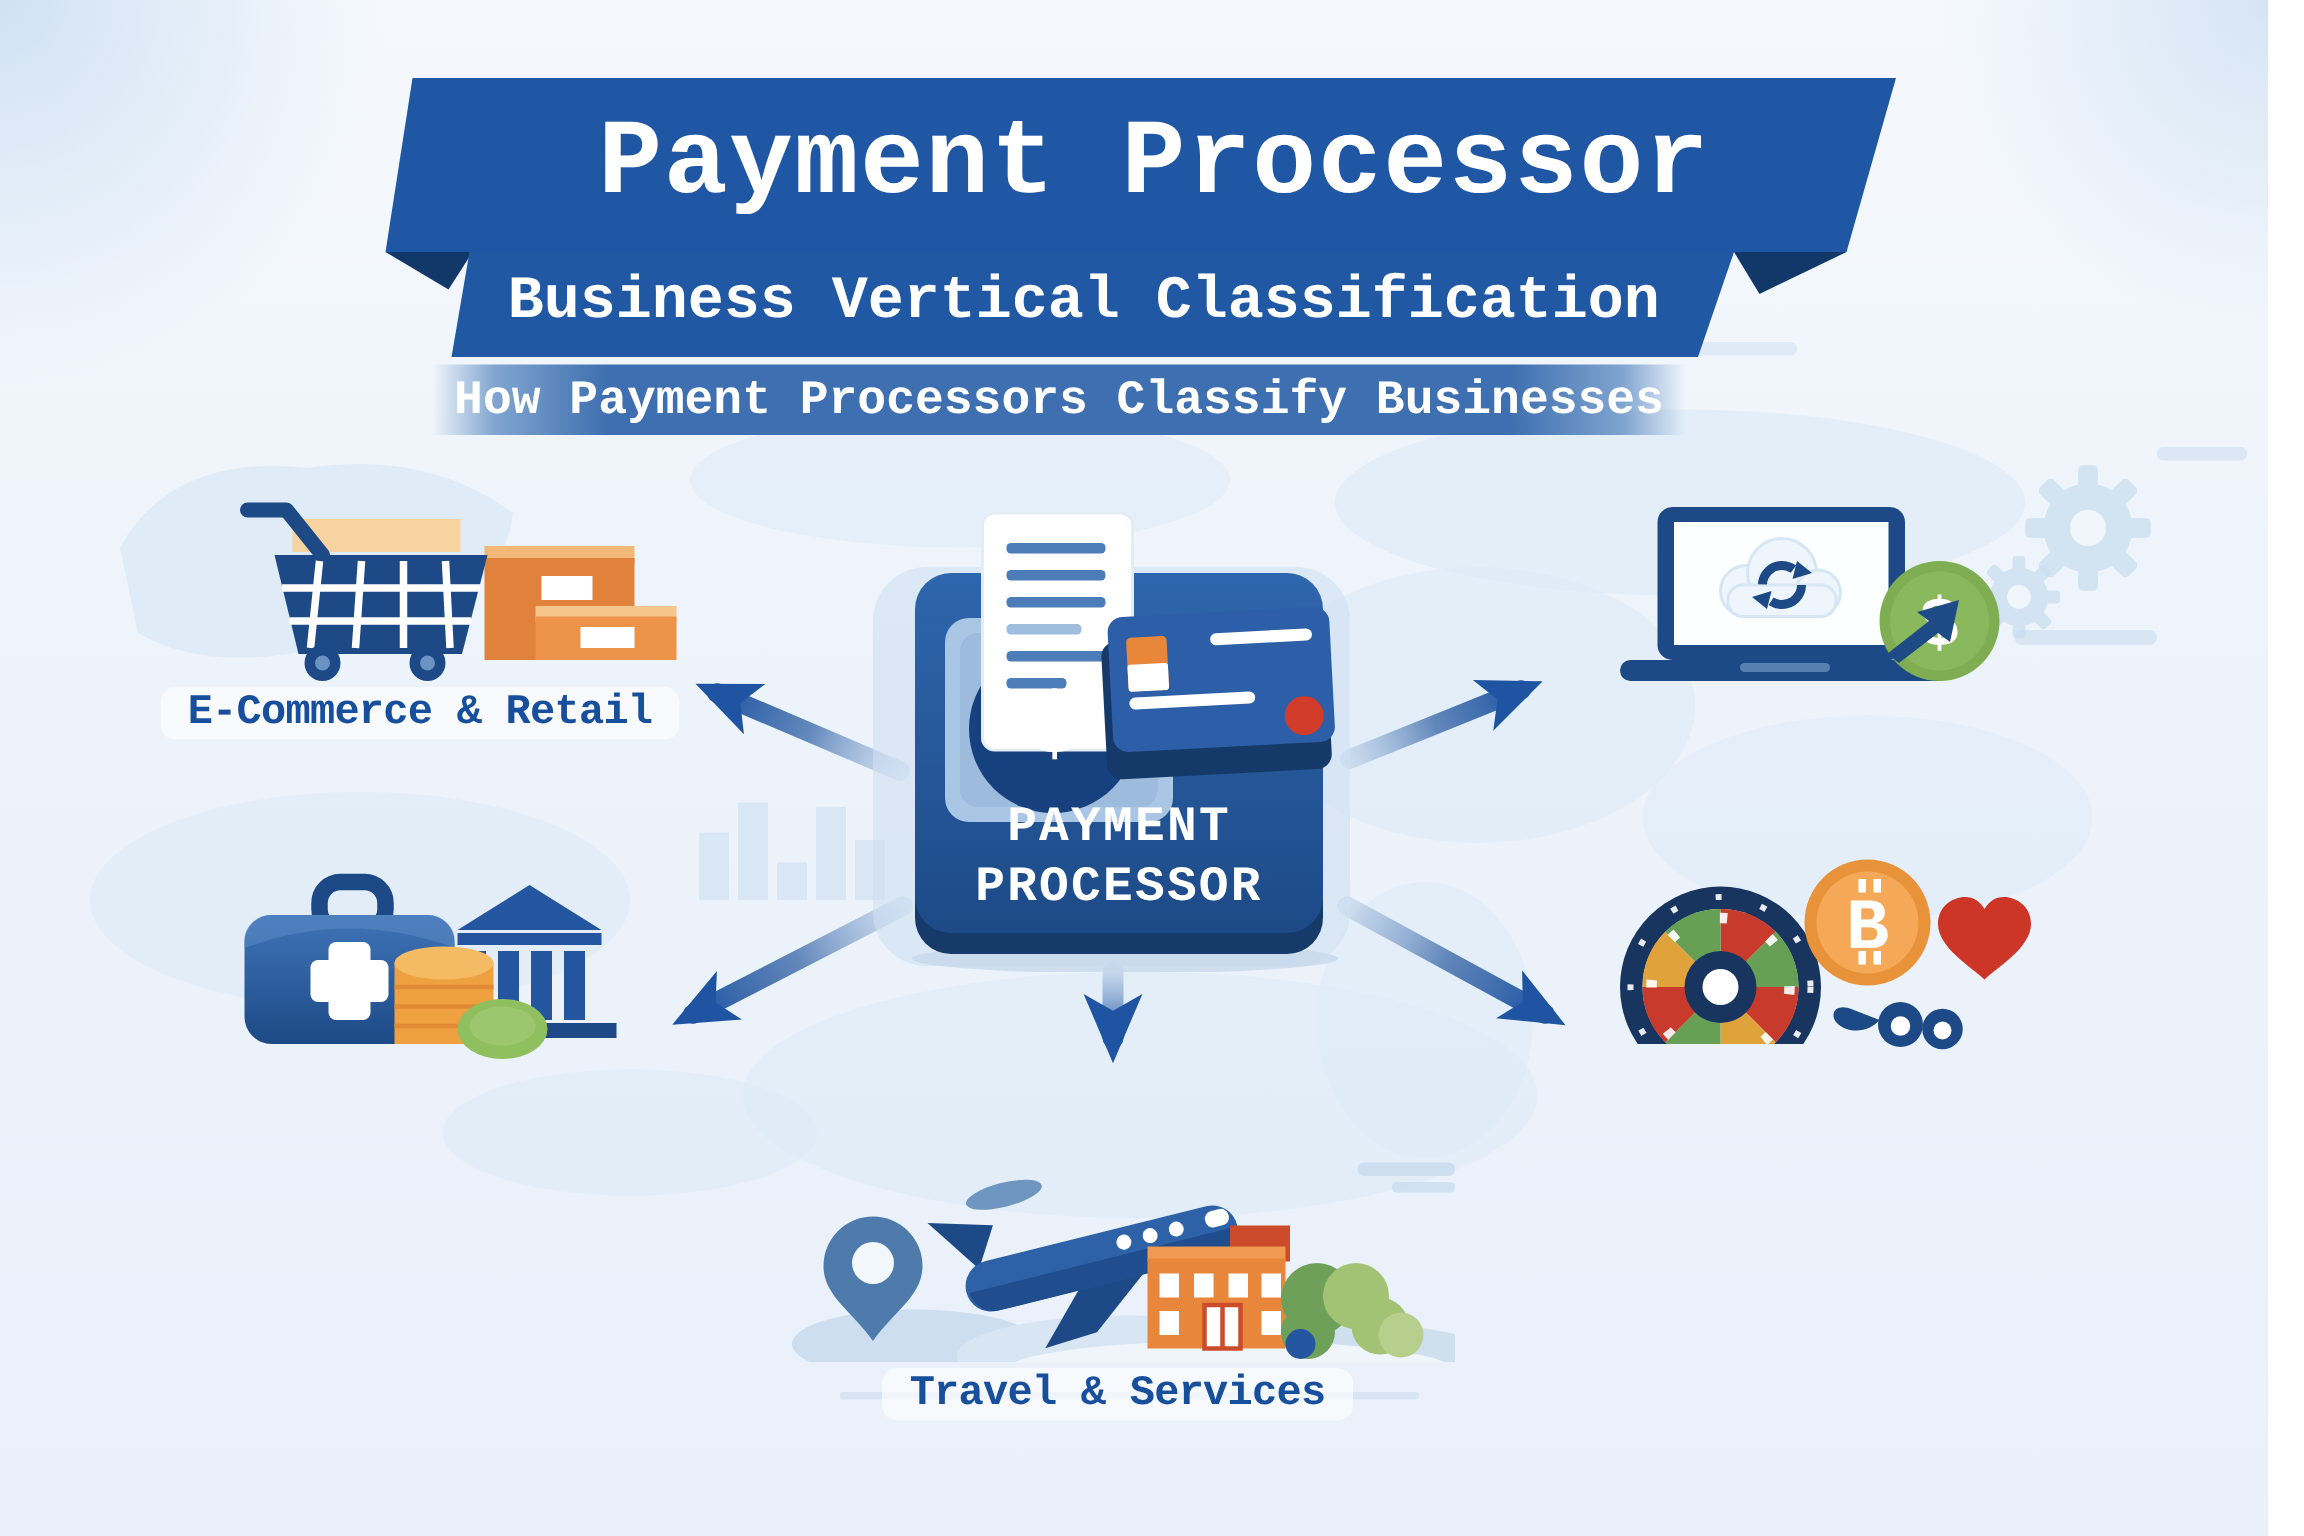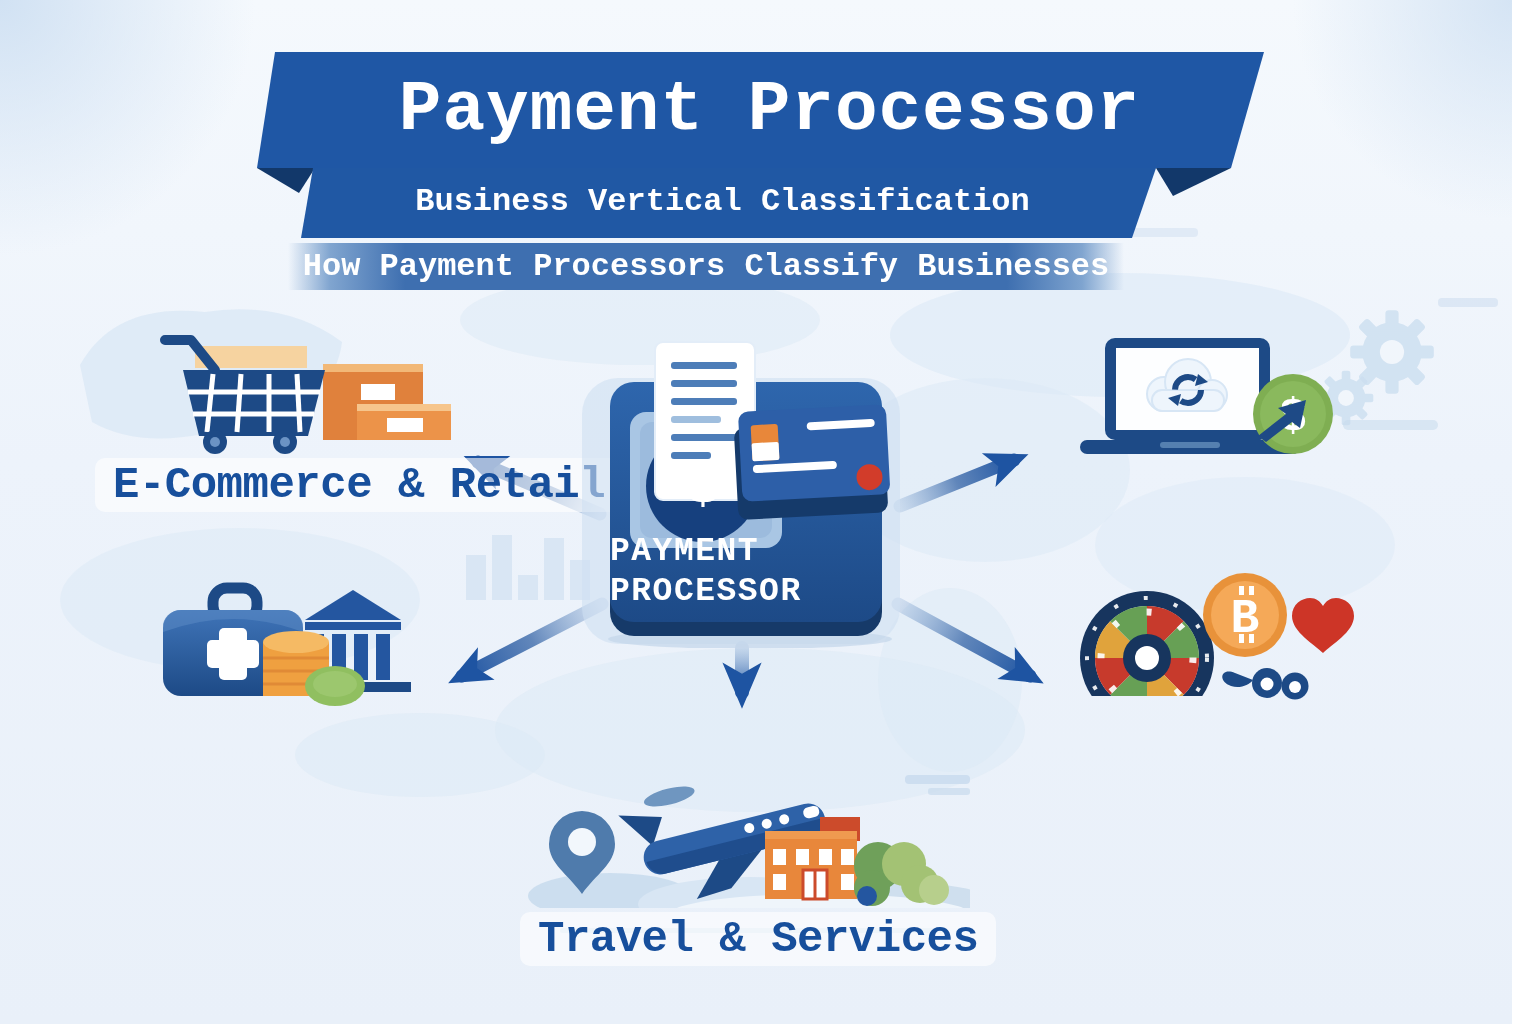--- a/index.html
+++ b/index.html
@@ -14,45 +14,45 @@
   .abs{position:absolute;}
   svg{display:block;}
   
   .ribbon-svg{left:0;top:0;z-index:3;}
   .banner-title{
     left:275px;top:58px;width:989px;height:104px;line-height:104px;z-index:4;
     text-align:center;color:#ffffff;font-size:71px;font-weight:bold;letter-spacing:1px;
   }
   .banner-subtitle{
     left:310px;top:170px;width:825px;height:64px;line-height:64px;z-index:4;
-    text-align:center;color:#ffffff;font-size:32px;font-weight:bold;
+    text-align:center;color:#ffffff;font-size:40px;font-weight:bold;
   }
   .tagline{
     left:288px;top:243px;width:836px;height:47px;line-height:47px;z-index:3;
     text-align:center;color:#ffffff;font-size:32px;font-weight:bold;
     background:linear-gradient(90deg,
       rgba(109,151,200,0) 0%, rgba(109,151,200,.85) 5%, #3e6fb0 14%,
       #3e6fb0 86%, rgba(109,151,200,.85) 95%, rgba(109,151,200,0) 100%);
   }
   
   .center-node{left:580px;top:338px;width:340px;height:310px;z-index:4;}
   .node-dollar{
     left:88px;top:112px;width:70px;height:74px;line-height:74px;
     text-align:center;color:#ffffff;font-size:58px;font-weight:bold;
   }
   .node-label{
-    left:30px;top:194px;width:272px;color:#ffffff;
+    left:30px;top:194px;width:272px;text-align:center;color:#ffffff;
     font-size:33px;font-weight:bold;letter-spacing:1.5px;line-height:40px;
   }
   
   .category{z-index:3;text-align:center;}
   .cat-label{
     display:inline-block;margin-top:4px;padding:2px 18px;border-radius:10px;
     background:rgba(255,255,255,.6);
-    color:#174f9c;font-size:44px;font-weight:bold;letter-spacing:-0.5px;white-space:nowrap;
+    color:#174f9c;font-size:28px;font-weight:bold;letter-spacing:-0.5px;white-space:nowrap;
   }
   .cat-ecommerce{left:95px;top:332px;width:370px;}
   .cat-saas{left:1040px;top:332px;width:370px;}
   .cat-healthcare{left:95px;top:580px;width:370px;}
   .cat-highrisk{left:1040px;top:568px;width:370px;}
   .cat-travel{left:520px;top:756px;width:450px;}
   .travel-underline{left:560px;top:928px;width:386px;height:5px;border-radius:3px;
     background:#d7e5f2;z-index:2;}
   .bg-svg{left:0;top:0;z-index:0;}
   .arrows-svg{left:0;top:0;z-index:2;}

